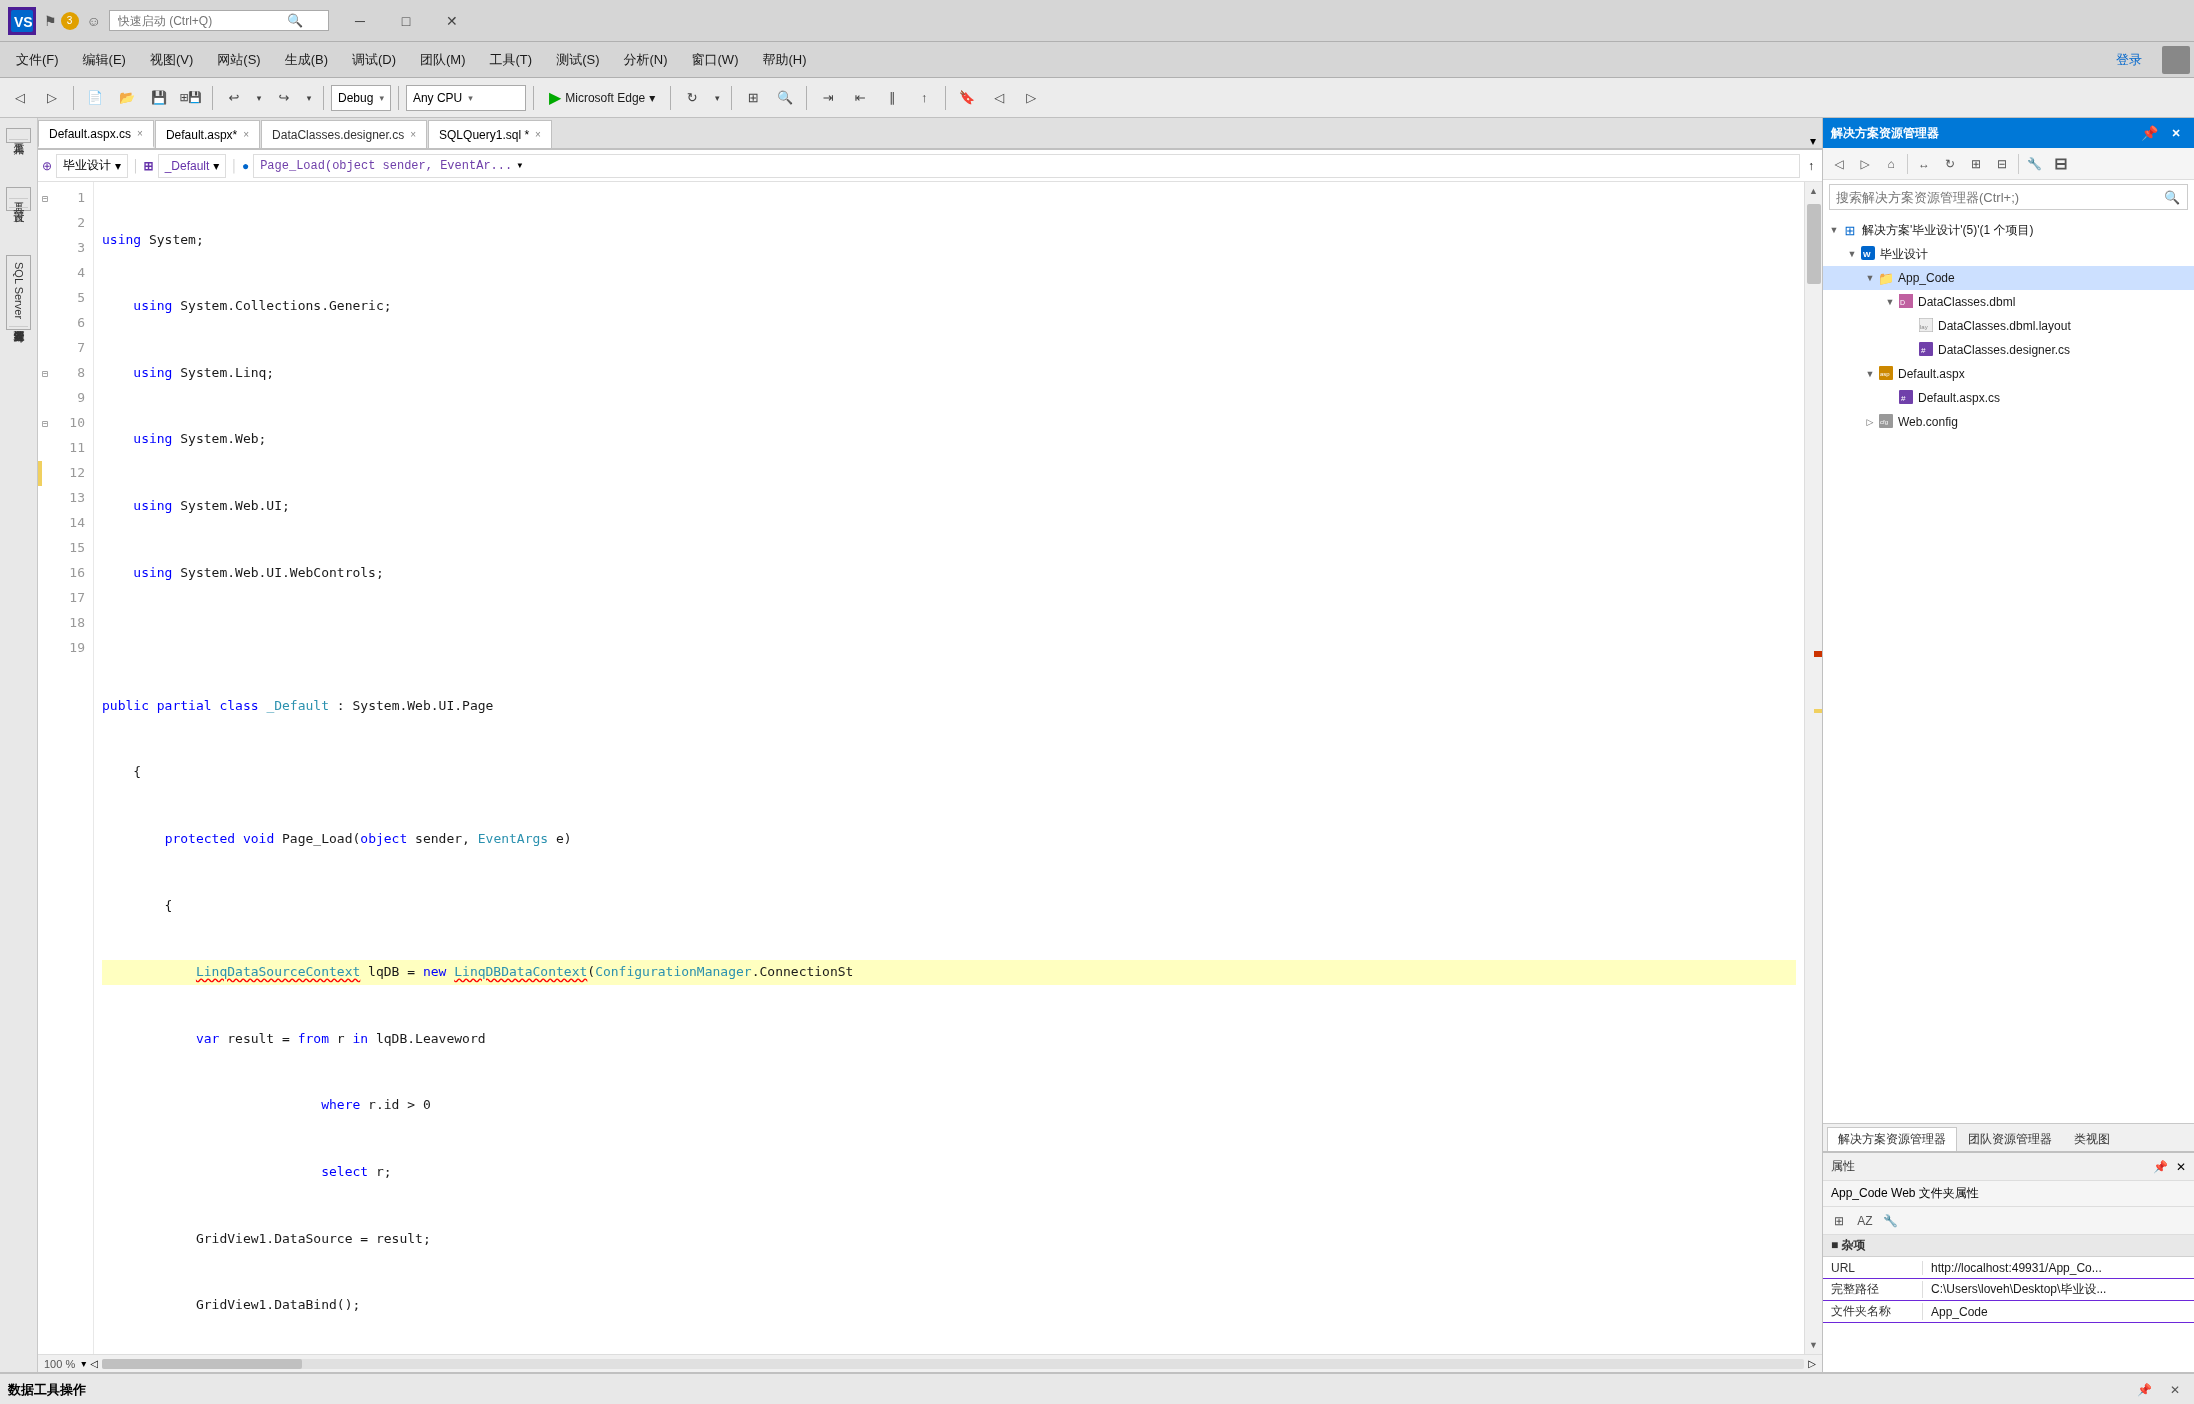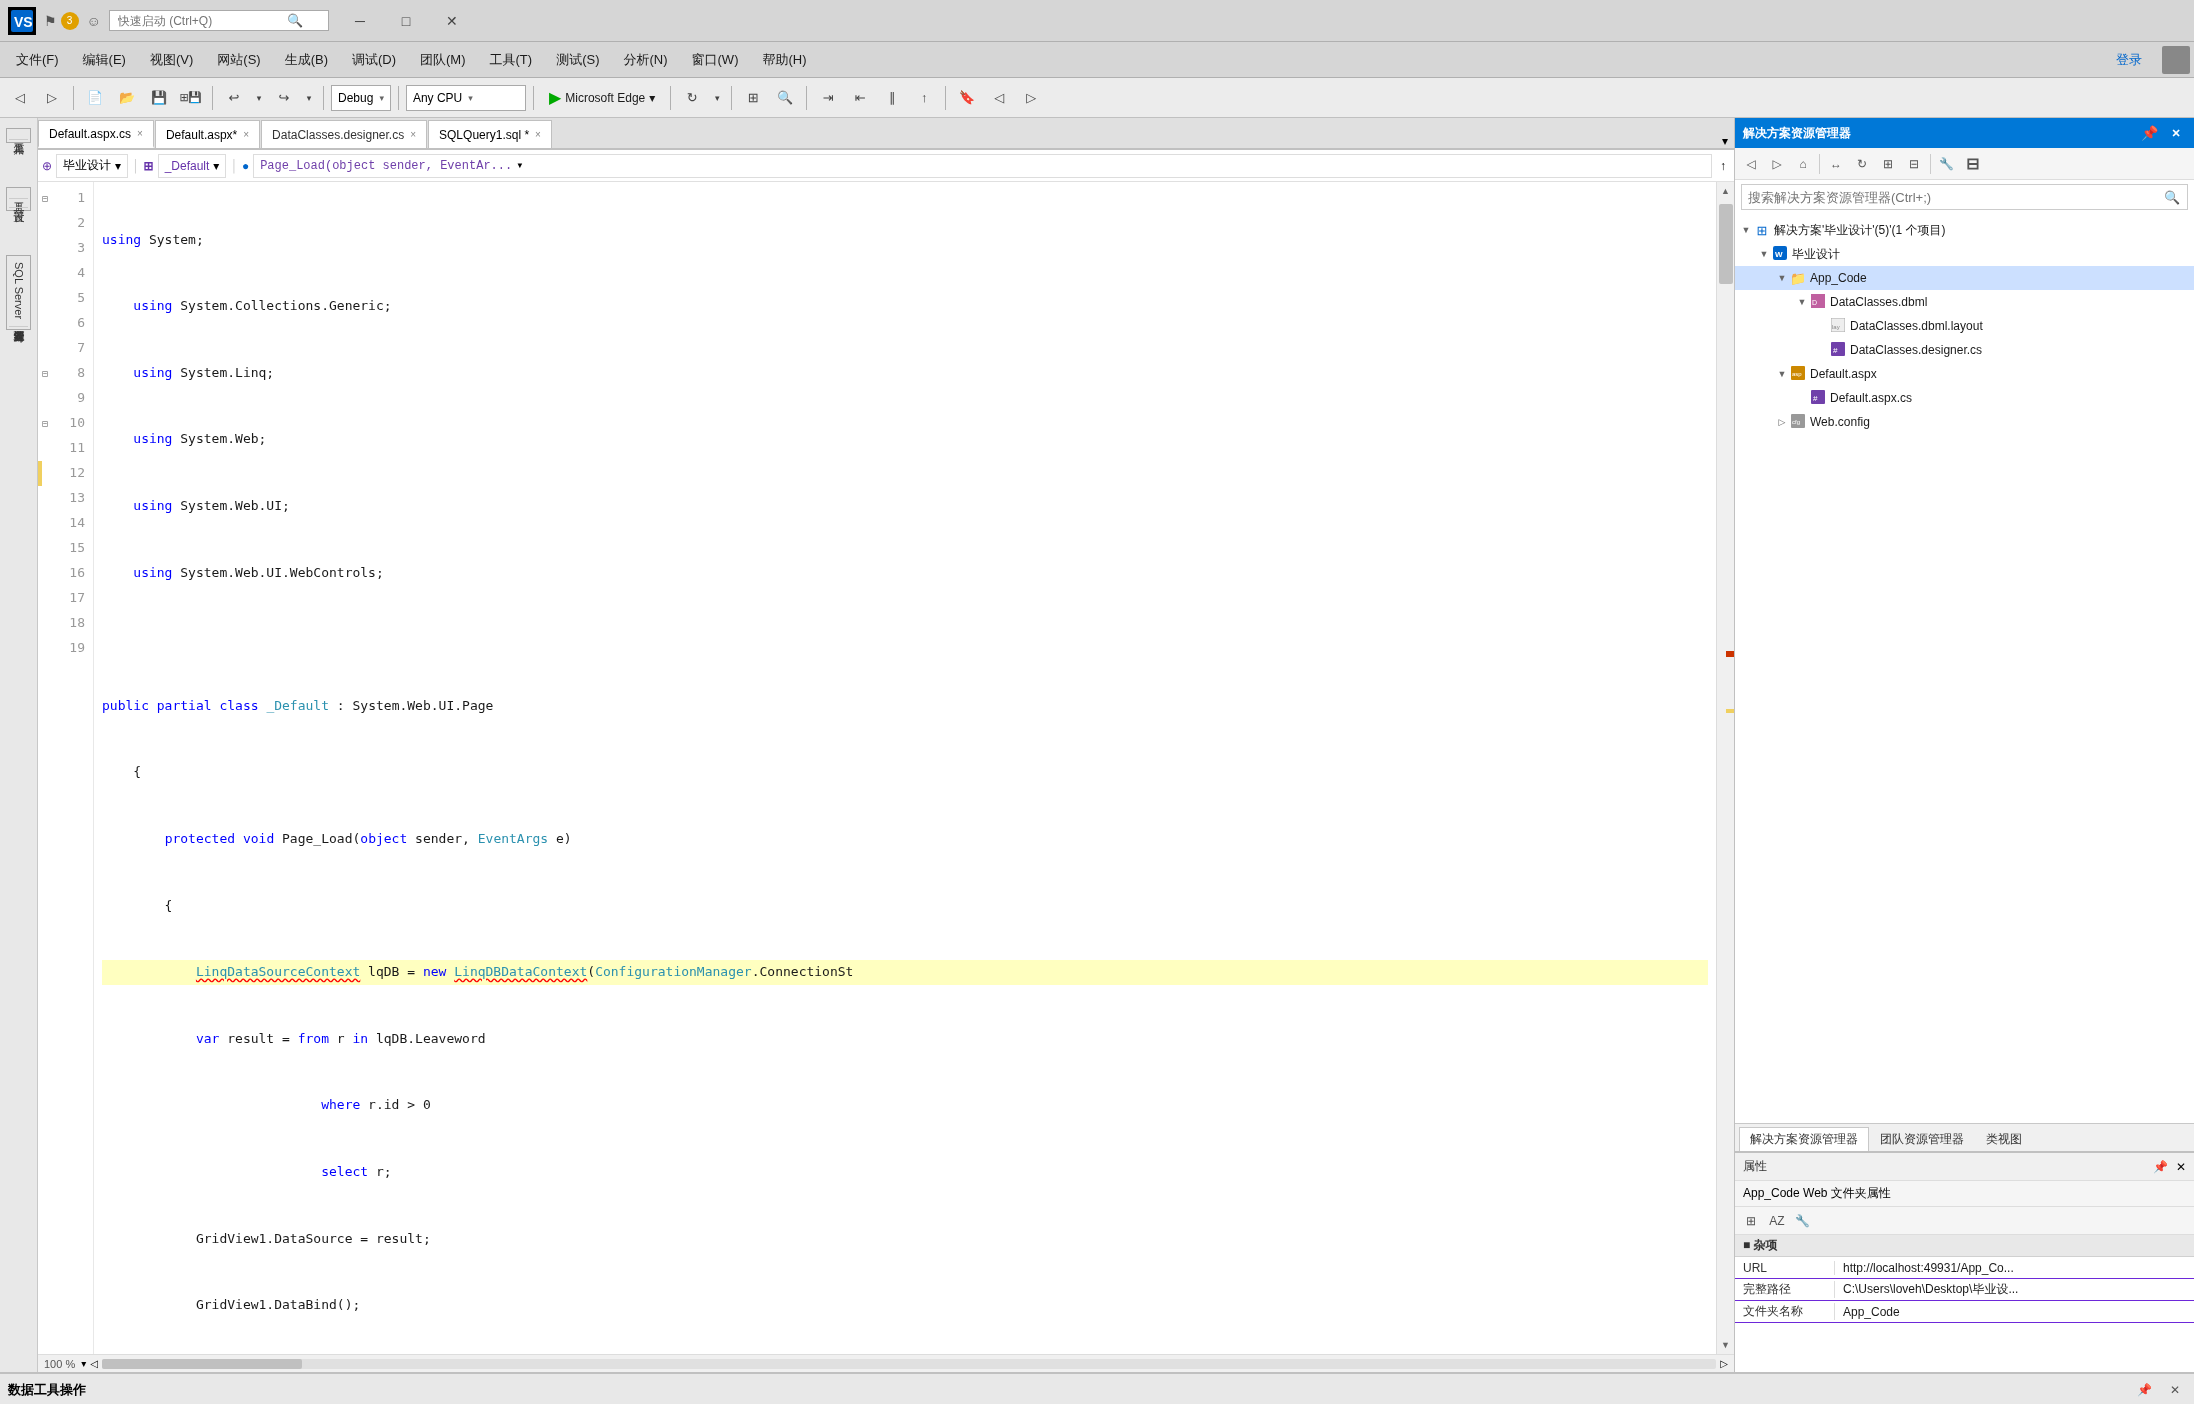--- a/index.html
+++ b/index.html
@@ -9,21 +9,21 @@
     #titlebar {
       background: #d6d6d6;
       height: 42px;
       display: flex;
       align-items: center;
       padding: 0 8px;
       border-bottom: 1px solid #b0b0b0;
     }
     #titlebar .vs-icon {
       width: 28px; height: 28px; margin-right: 8px;
-      background: #000000;
+      background: #4c1d95;
       display: flex; align-items: center; justify-content: center;
       color: white; font-weight: bold; font-size: 14px;
     }
     #titlebar .win-btn {
       width: 46px; height: 30px; display: flex; align-items: center; justify-content: center;
       cursor: pointer; font-size: 14px; color: #444;
     }
     #titlebar .search-box {
       background: white; border: 1px solid #aaa; display: flex; align-items: center;
       padding: 2px 8px; width: 220px; margin-right: 8px;
@@ -209,21 +209,21 @@
       height: 18px; background: #f0f0f0; border-top: 1px solid #ddd;
       display: flex; align-items: center; padding: 0 2px;
     }
     .h-scroll-track { flex: 1; height: 10px; background: #e0e0e0; border-radius: 2px; position: relative; }
     .h-scroll-thumb { position: absolute; left: 0; width: 200px; height: 10px; background: #c0c0c0; border-radius: 2px; }
     .zoom-text { font-size: 11px; color: #555; padding: 0 4px; white-space: nowrap; }
     .zoom-dropdown { display: flex; align-items: center; gap: 2px; }
 
     
     #right-panel {
-      width: 460px;
+      width: 372px;
       display: flex;
       flex-direction: column;
       border-left: 1px solid #c0c0c0;
     }
 
     
     #solution-explorer {
       flex: 1;
       background: white;
       border-bottom: 1px solid #c0c0c0;

